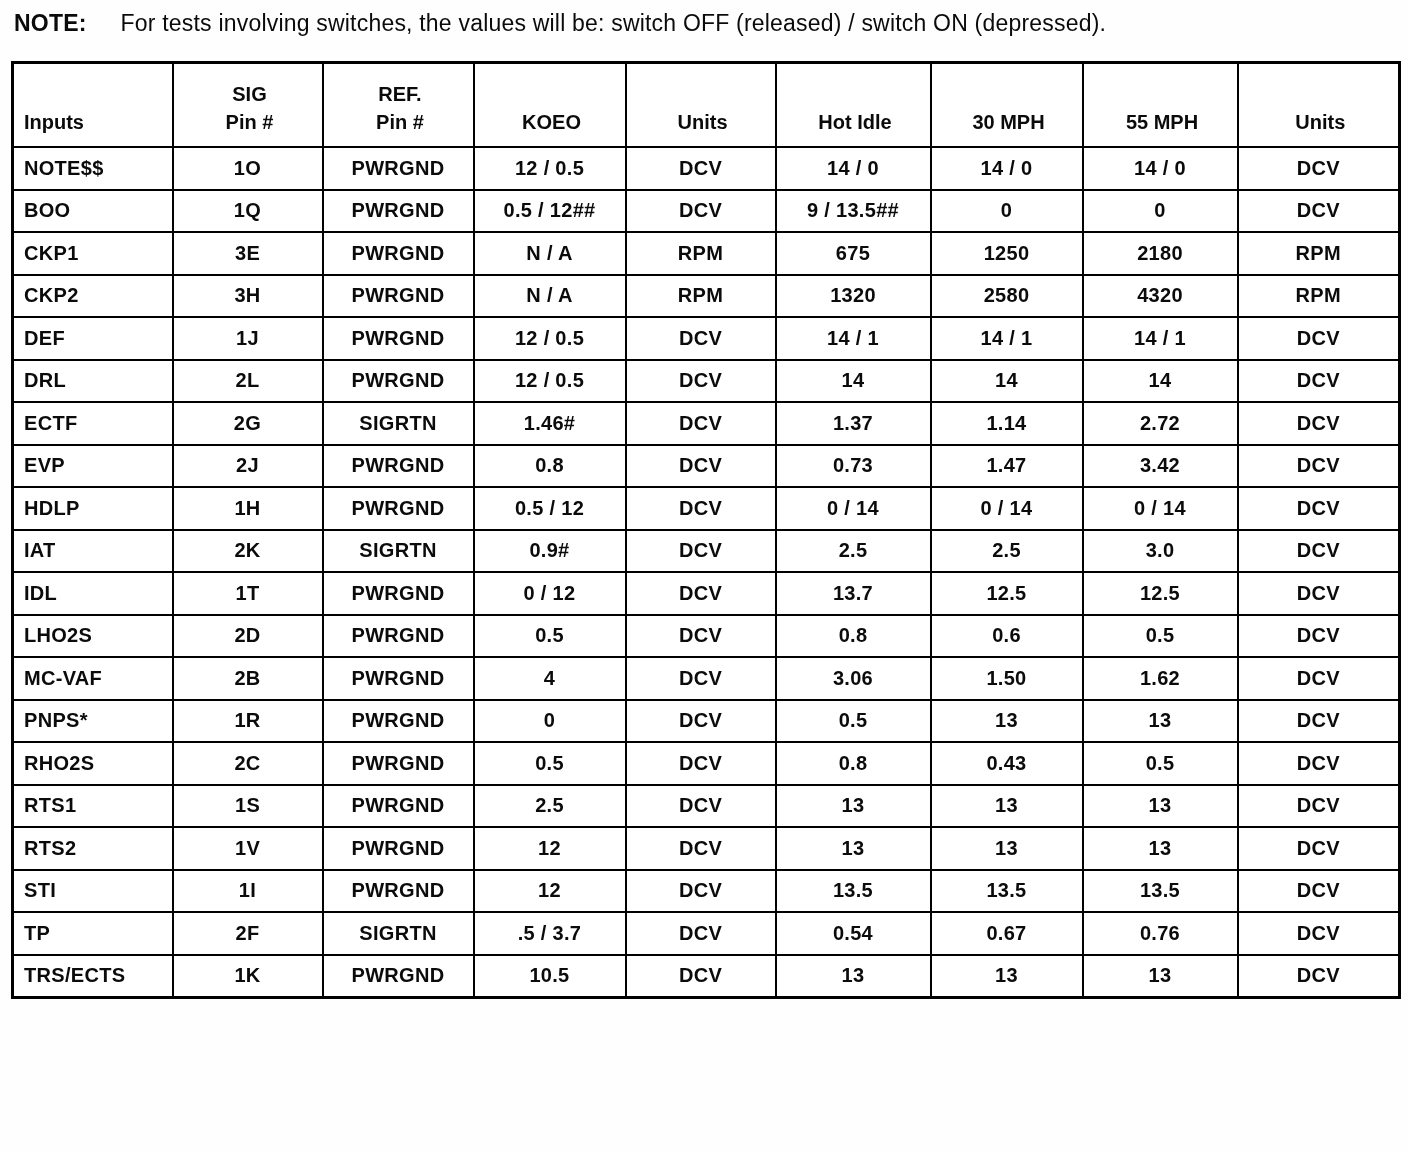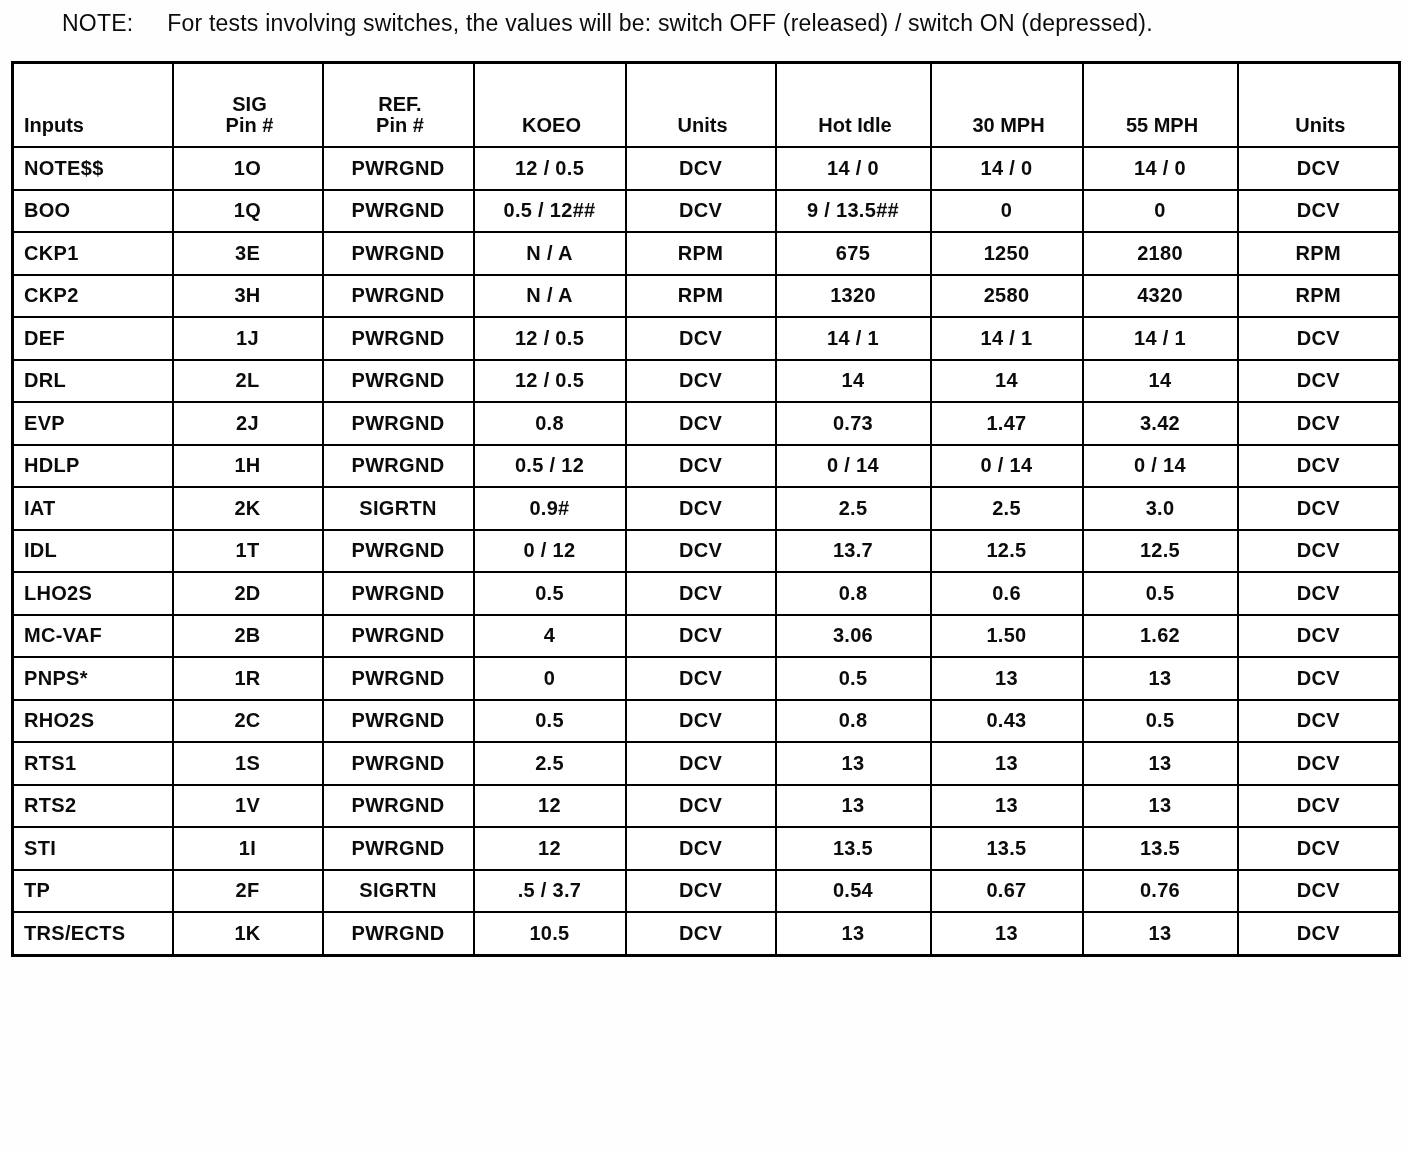--- a/index.html
+++ b/index.html
@@ -22,22 +22,21 @@
   .note {
     padding: 10px 16px 0 14px;
     font-size: 23px;
     font-weight: 400;
     letter-spacing: 0.2px;
     display: flex;
     gap: 34px;
     white-space: nowrap;
   }
   .note .note-label {
-    font-weight: 400;
-    margin-left: 48px;
+    font-weight: 700;
   }
   table.pin-table {
     border-collapse: collapse;
     table-layout: fixed;
     margin: 24px 10px 0 11px;
     width: 1387px;
     border: 3px solid #000;
     background: #fff;
   }
   table.pin-table th,
@@ -46,21 +45,21 @@
     font-weight: 700;
     font-size: 20px;
     overflow: hidden;
   }
   table.pin-table th {
     height: 68px;
     vertical-align: bottom;
     padding: 4px 6px 10px 10px;
     text-align: center;
     white-space: pre-line;
-    line-height: 21px;
+    line-height: 28px;
   }
   table.pin-table td {
     height: 36.5px;
     vertical-align: middle;
     text-align: center;
     padding: 2px 4px;
     letter-spacing: 0.3px;
   }
   table.pin-table th:first-child,
   table.pin-table td:first-child {
@@ -176,20 +175,31 @@
           <td>2L</td>
           <td>PWRGND</td>
           <td>12 / 0.5</td>
           <td>DCV</td>
           <td>14</td>
           <td>14</td>
           <td>14</td>
           <td>DCV</td>
         </tr>
         <tr>
+          <td>ECTF</td>
+          <td>2G</td>
+          <td>SIGRTN</td>
+          <td>1.46#</td>
+          <td>DCV</td>
+          <td>1.37</td>
+          <td>1.14</td>
+          <td>2.72</td>
+          <td>DCV</td>
+        </tr>
+        <tr>
           <td>EVP</td>
           <td>2J</td>
           <td>PWRGND</td>
           <td>0.8</td>
           <td>DCV</td>
           <td>0.73</td>
           <td>1.47</td>
           <td>3.42</td>
           <td>DCV</td>
         </tr>

